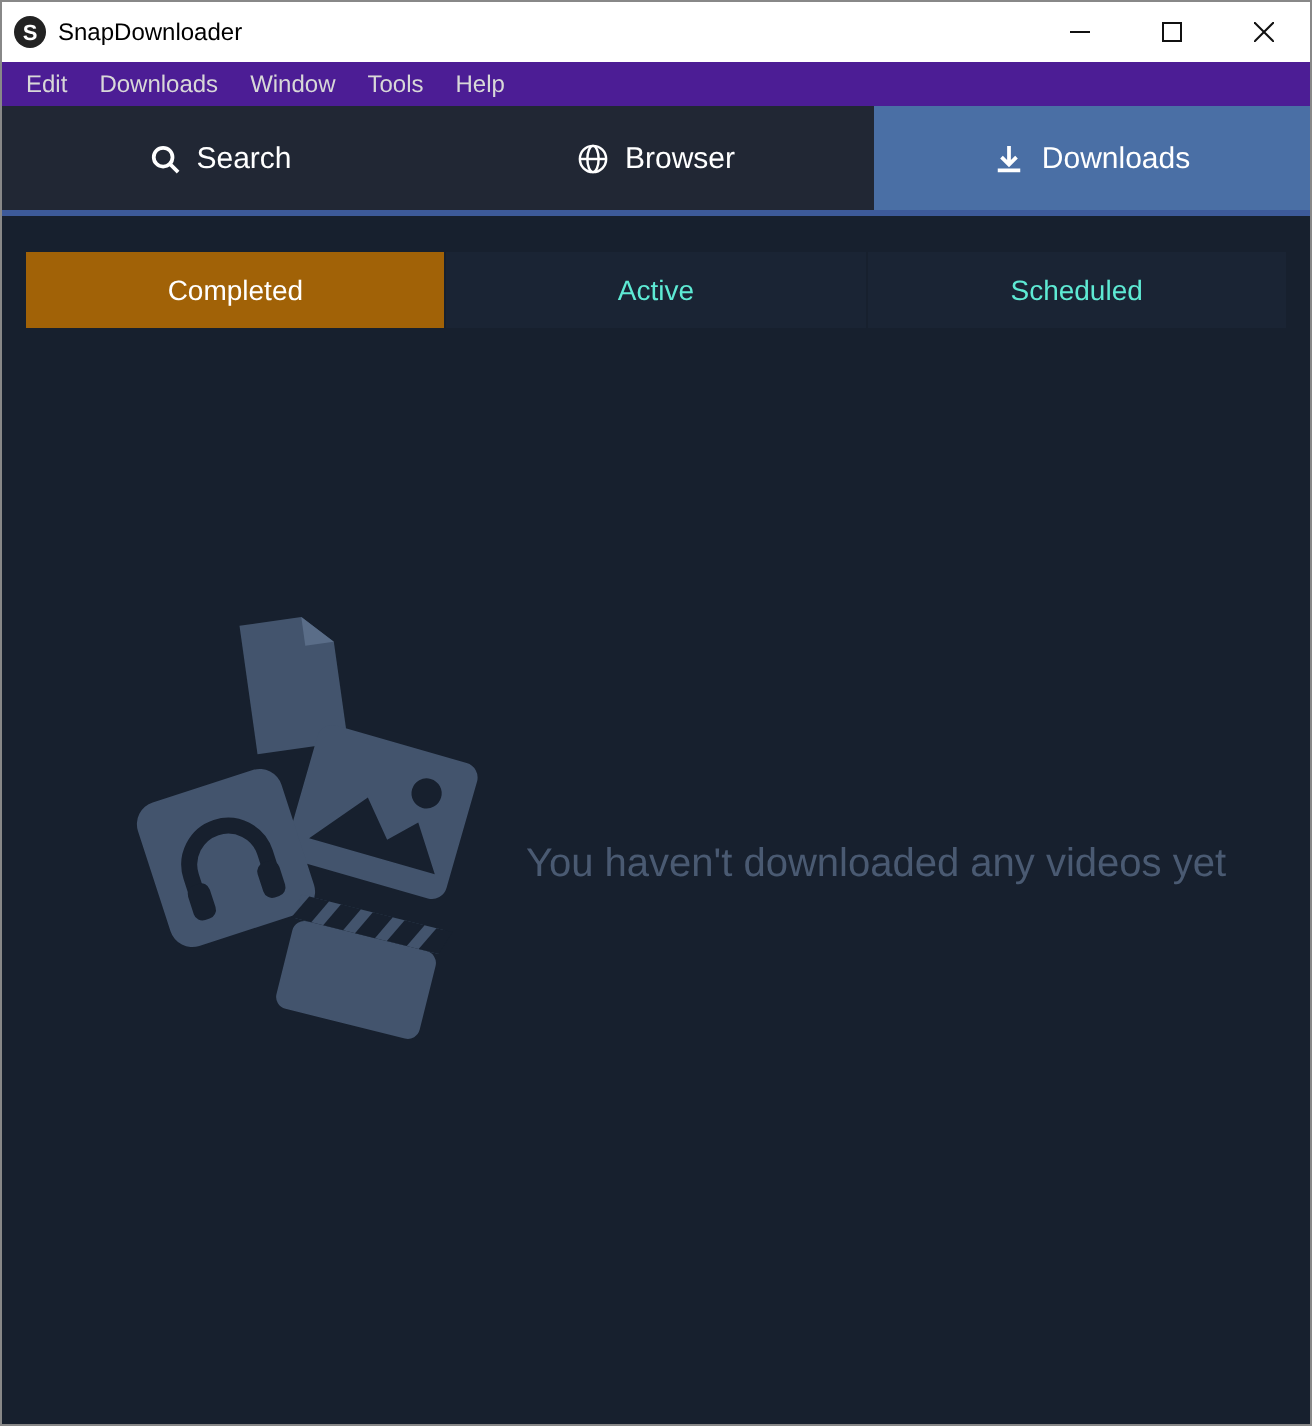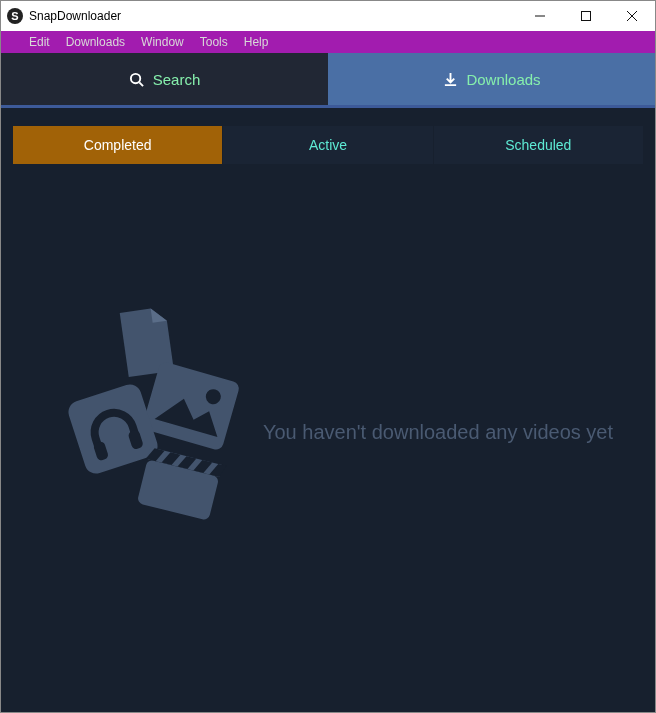--- a/index.html
+++ b/index.html
@@ -31,45 +31,45 @@
 .titlebar .spacer { flex: 1; }
 .window-controls { display: flex; }
 .window-btn {
   width: 46px; height: 30px;
   display: flex; align-items: center; justify-content: center;
   font-size: 10px; color: #111;
 }
 
 .menubar {
   height: 22px;
-  background: #a21caf;
-  display: flex;
-  align-items: center;
-  padding: 0 20px;
+  background: #4c1d95;
+  display: flex;
+  align-items: center;
+  padding: 0 4px;
   gap: 0;
 }
 .menu-item {
   color: #d8d8d8;
   font-size: 12px;
   padding: 2px 8px;
 }
 
 .main-tabs {
   height: 55px;
   background: #212734;
   display: flex;
   border-bottom: 3px solid #3d5a99;
 }
 .main-tab {
   flex: 1;
   display: flex;
   align-items: center;
   justify-content: center;
   gap: 8px;
-  color: #86efac;
+  color: #ffffff;
   font-size: 15px;
 }
 .main-tab.active { background: #4a6fa5; }
 .main-tab .icon { width: 16px; height: 16px; display: inline-flex; align-items:center; justify-content:center; }
 
 .content {
   flex: 1;
   background: #17202e;
   display: flex;
   flex-direction: column;
@@ -156,20 +156,30 @@
 
 <div class="main-tabs">
   <div class="main-tab">
     <span class="icon">
       <svg viewBox="0 0 16 16" width="15" height="15" fill="none" stroke="#fff" stroke-width="2">
           <circle cx="7" cy="7" r="5"></circle>
           <line x1="11" y1="11" x2="15" y2="15"></line>
         </svg>
     </span>
     <span>Search</span>
+  </div>
+  <div class="main-tab">
+    <span class="icon">
+      <svg viewBox="0 0 16 16" width="15" height="15" fill="none" stroke="#fff" stroke-width="1.3">
+          <circle cx="8" cy="8" r="7"></circle>
+          <ellipse cx="8" cy="8" rx="3" ry="7"></ellipse>
+          <line x1="1" y1="8" x2="15" y2="8"></line>
+        </svg>
+    </span>
+    <span>Browser</span>
   </div>
   <div class="main-tab active">
     <span class="icon">
       <svg viewBox="0 0 16 16" width="15" height="15" fill="none" stroke="#fff" stroke-width="2">
           <path d="M8 1 V10 M4 7 L8 11 L12 7 M2 14 H14"></path>
         </svg>
     </span>
     <span>Downloads</span>
   </div>
 </div>

